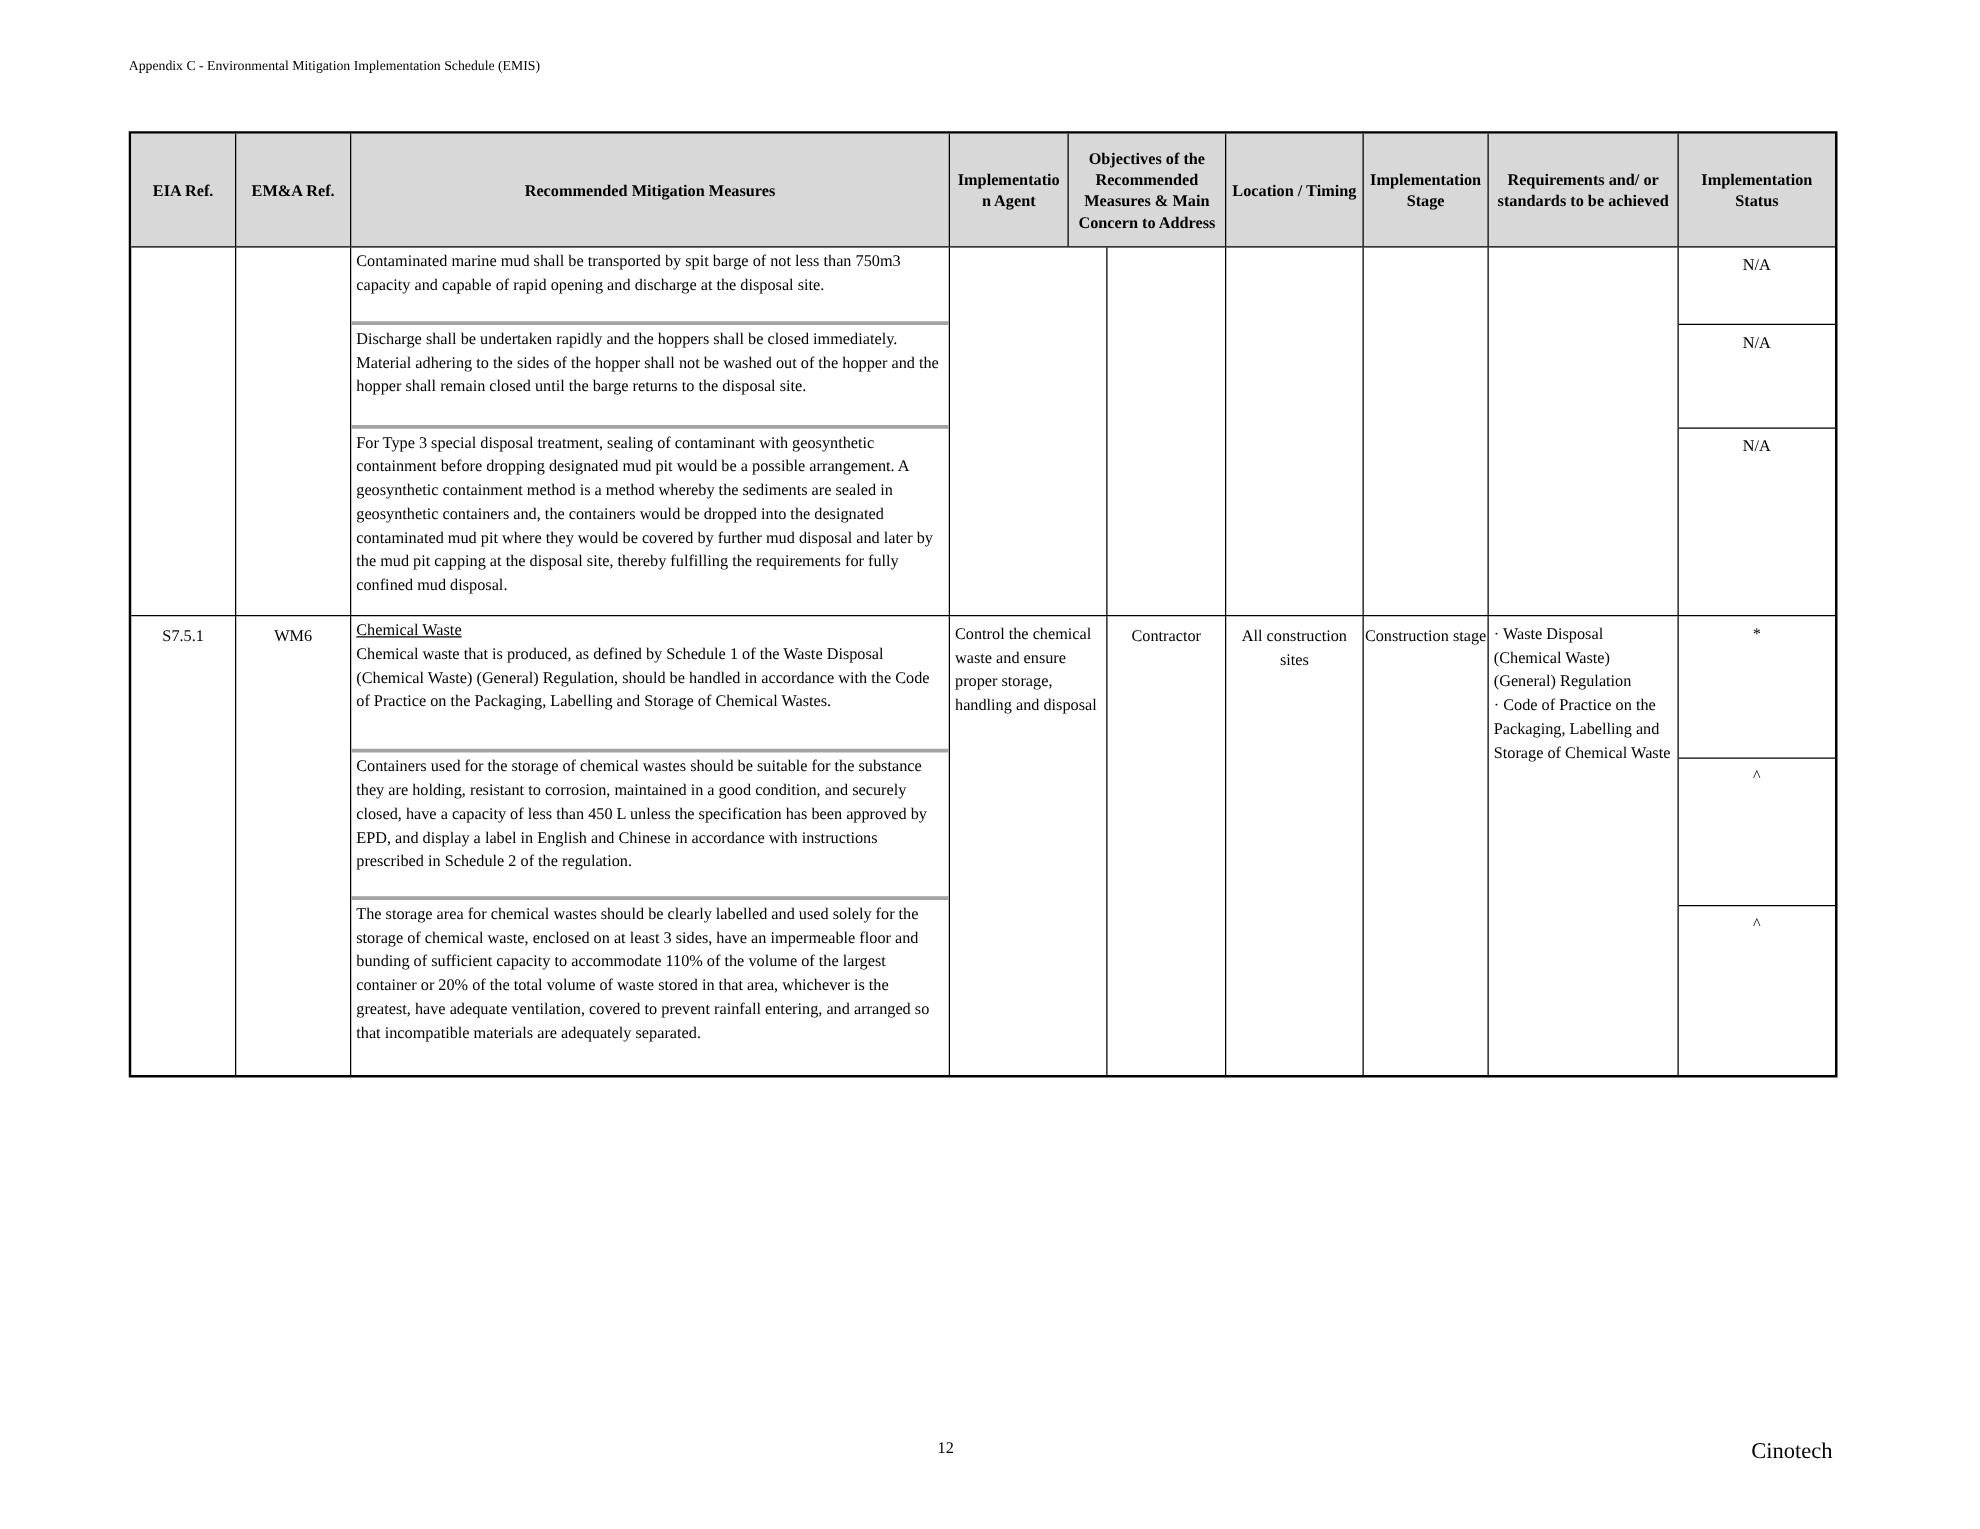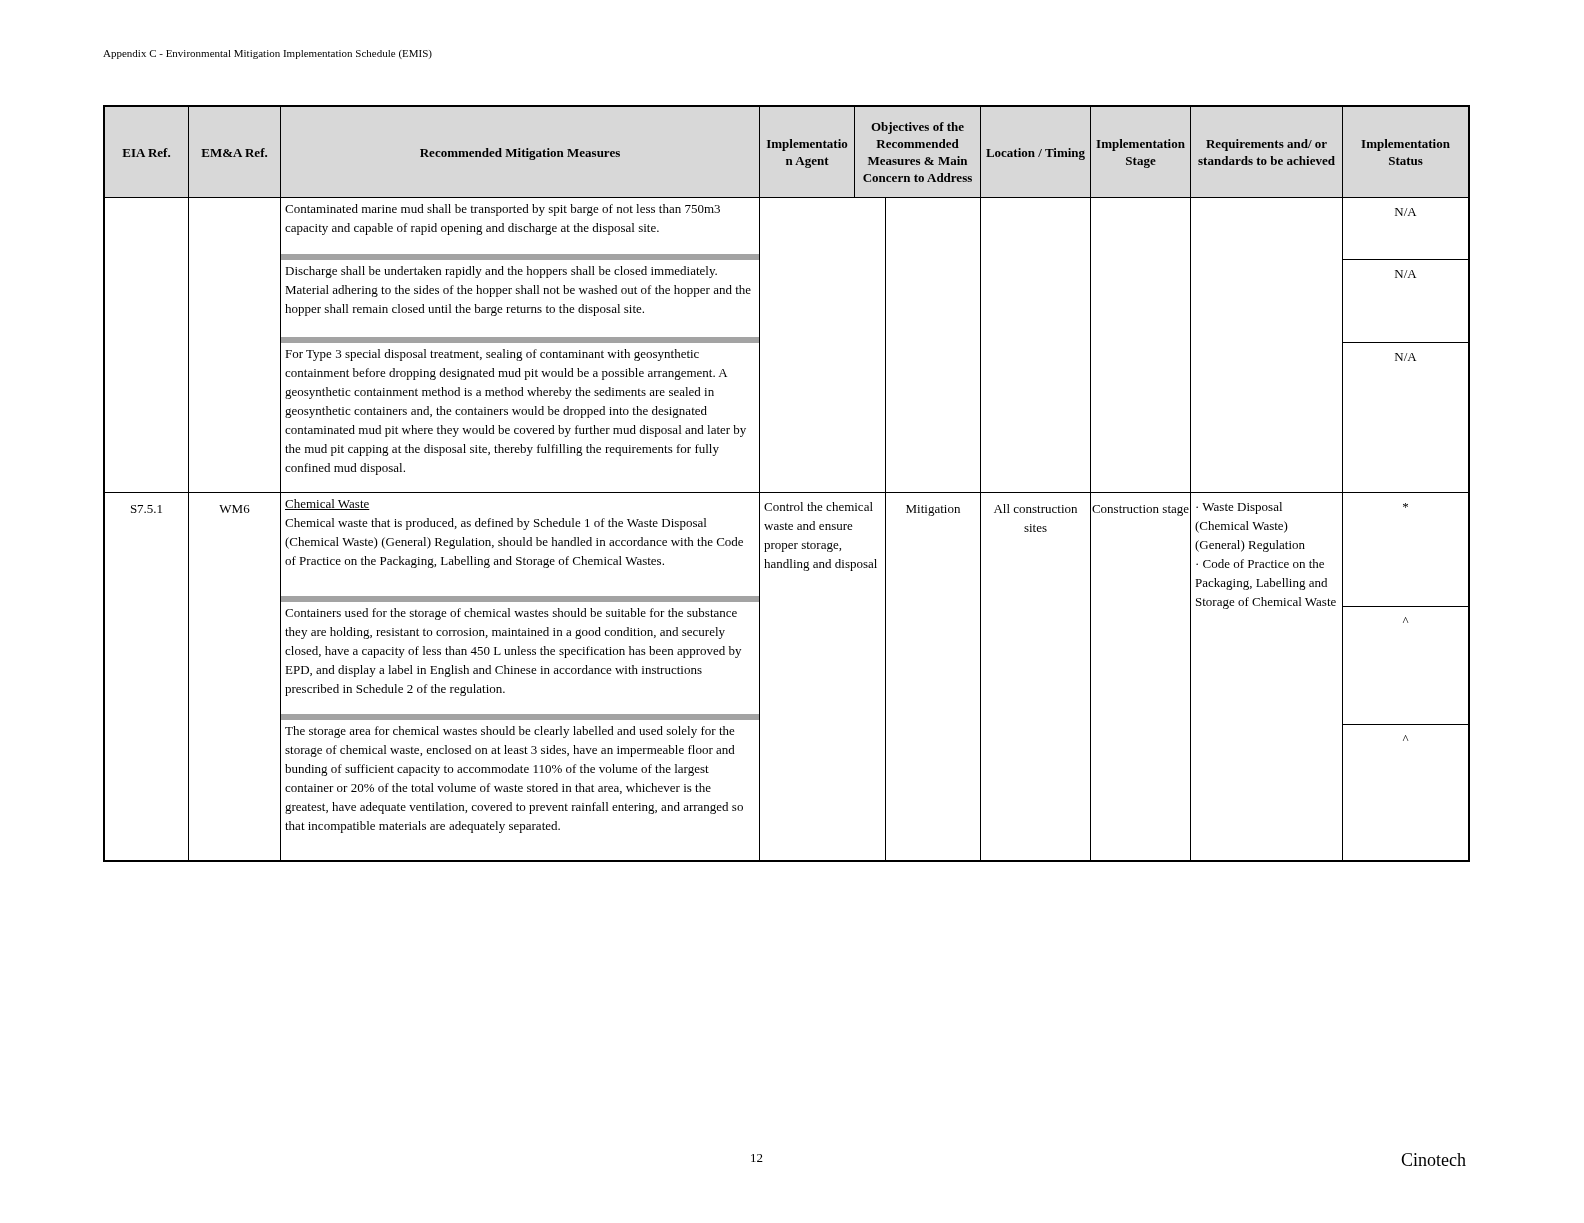--- a/index.html
+++ b/index.html
@@ -68,21 +68,21 @@
   .c5 { flex: 0 0 110px; }
   .c6 { flex: 0 0 100px; }
   .c7 { flex: 0 0 152px; }
   .c8 { flex: 1 1 auto; }
   .cell-center { text-align: center; padding-top: 6px; }
   .cell-left { text-align: left; padding: 4px 4px 0 4px; }
   .prelines { white-space: pre-line; }
   .stack { display: flex; flex-direction: column; padding: 0; }
   .mbox {
     box-sizing: border-box;
-    border-bottom: 6px solid #a3a3a3;
+    border-bottom: 3px solid #a3a3a3;
     padding: 1px 4px 0 4px;
     overflow: hidden;
     text-align: left;
   }
   .mbox.lastbox { border-bottom: none; flex: 1 1 auto; }
   .measure-heading { text-decoration: underline; }
   .sbox {
     box-sizing: border-box;
     border-bottom: 1px solid #000000;
     padding-top: 4px;
@@ -159,21 +159,21 @@
           <div>Chemical waste that is produced, as defined by Schedule 1 of the Waste Disposal (Chemical Waste) (General) Regulation, should be handled in accordance with the Code of Practice on the Packaging, Labelling and Storage of Chemical Wastes.</div>
         </div>
         <div class="mbox" style="height:118px">
           <span>Containers used for the storage of chemical wastes should be suitable for the substance they are holding, resistant to corrosion, maintained in a good condition, and securely closed, have a capacity of less than 450 L unless the specification has been approved by EPD, and display a label in English and Chinese in accordance with instructions prescribed in Schedule 2 of the regulation.</span>
         </div>
         <div class="mbox lastbox">
           <span>The storage area for chemical wastes should be clearly labelled and used solely for the storage of chemical waste, enclosed on at least 3 sides, have an impermeable floor and bunding of sufficient capacity to accommodate 110% of the volume of the largest container or 20% of the total volume of waste stored in that area, whichever is the greatest, have adequate ventilation, covered to prevent rainfall entering, and arranged so that incompatible materials are adequately separated.</span>
         </div>
       </div>
       <div class="col c3 cell-left">Control the chemical waste and ensure proper storage, handling and disposal</div>
-      <div class="col c4 cell-center">Mitigation</div>
+      <div class="col c4 cell-center">Contractor</div>
       <div class="col c5 cell-center">All construction sites</div>
       <div class="col c6 cell-center">Construction stage</div>
       <div class="col c7 cell-left prelines">· Waste Disposal (Chemical Waste) (General) Regulation
 · Code of Practice on the Packaging, Labelling and Storage of Chemical Waste</div>
       <div class="col c8 last stack">
         <div class="sbox" style="height:114px">*</div>
         <div class="sbox" style="height:118px">^</div>
         <div class="sbox lastbox">^</div>
       </div>
     </div>

